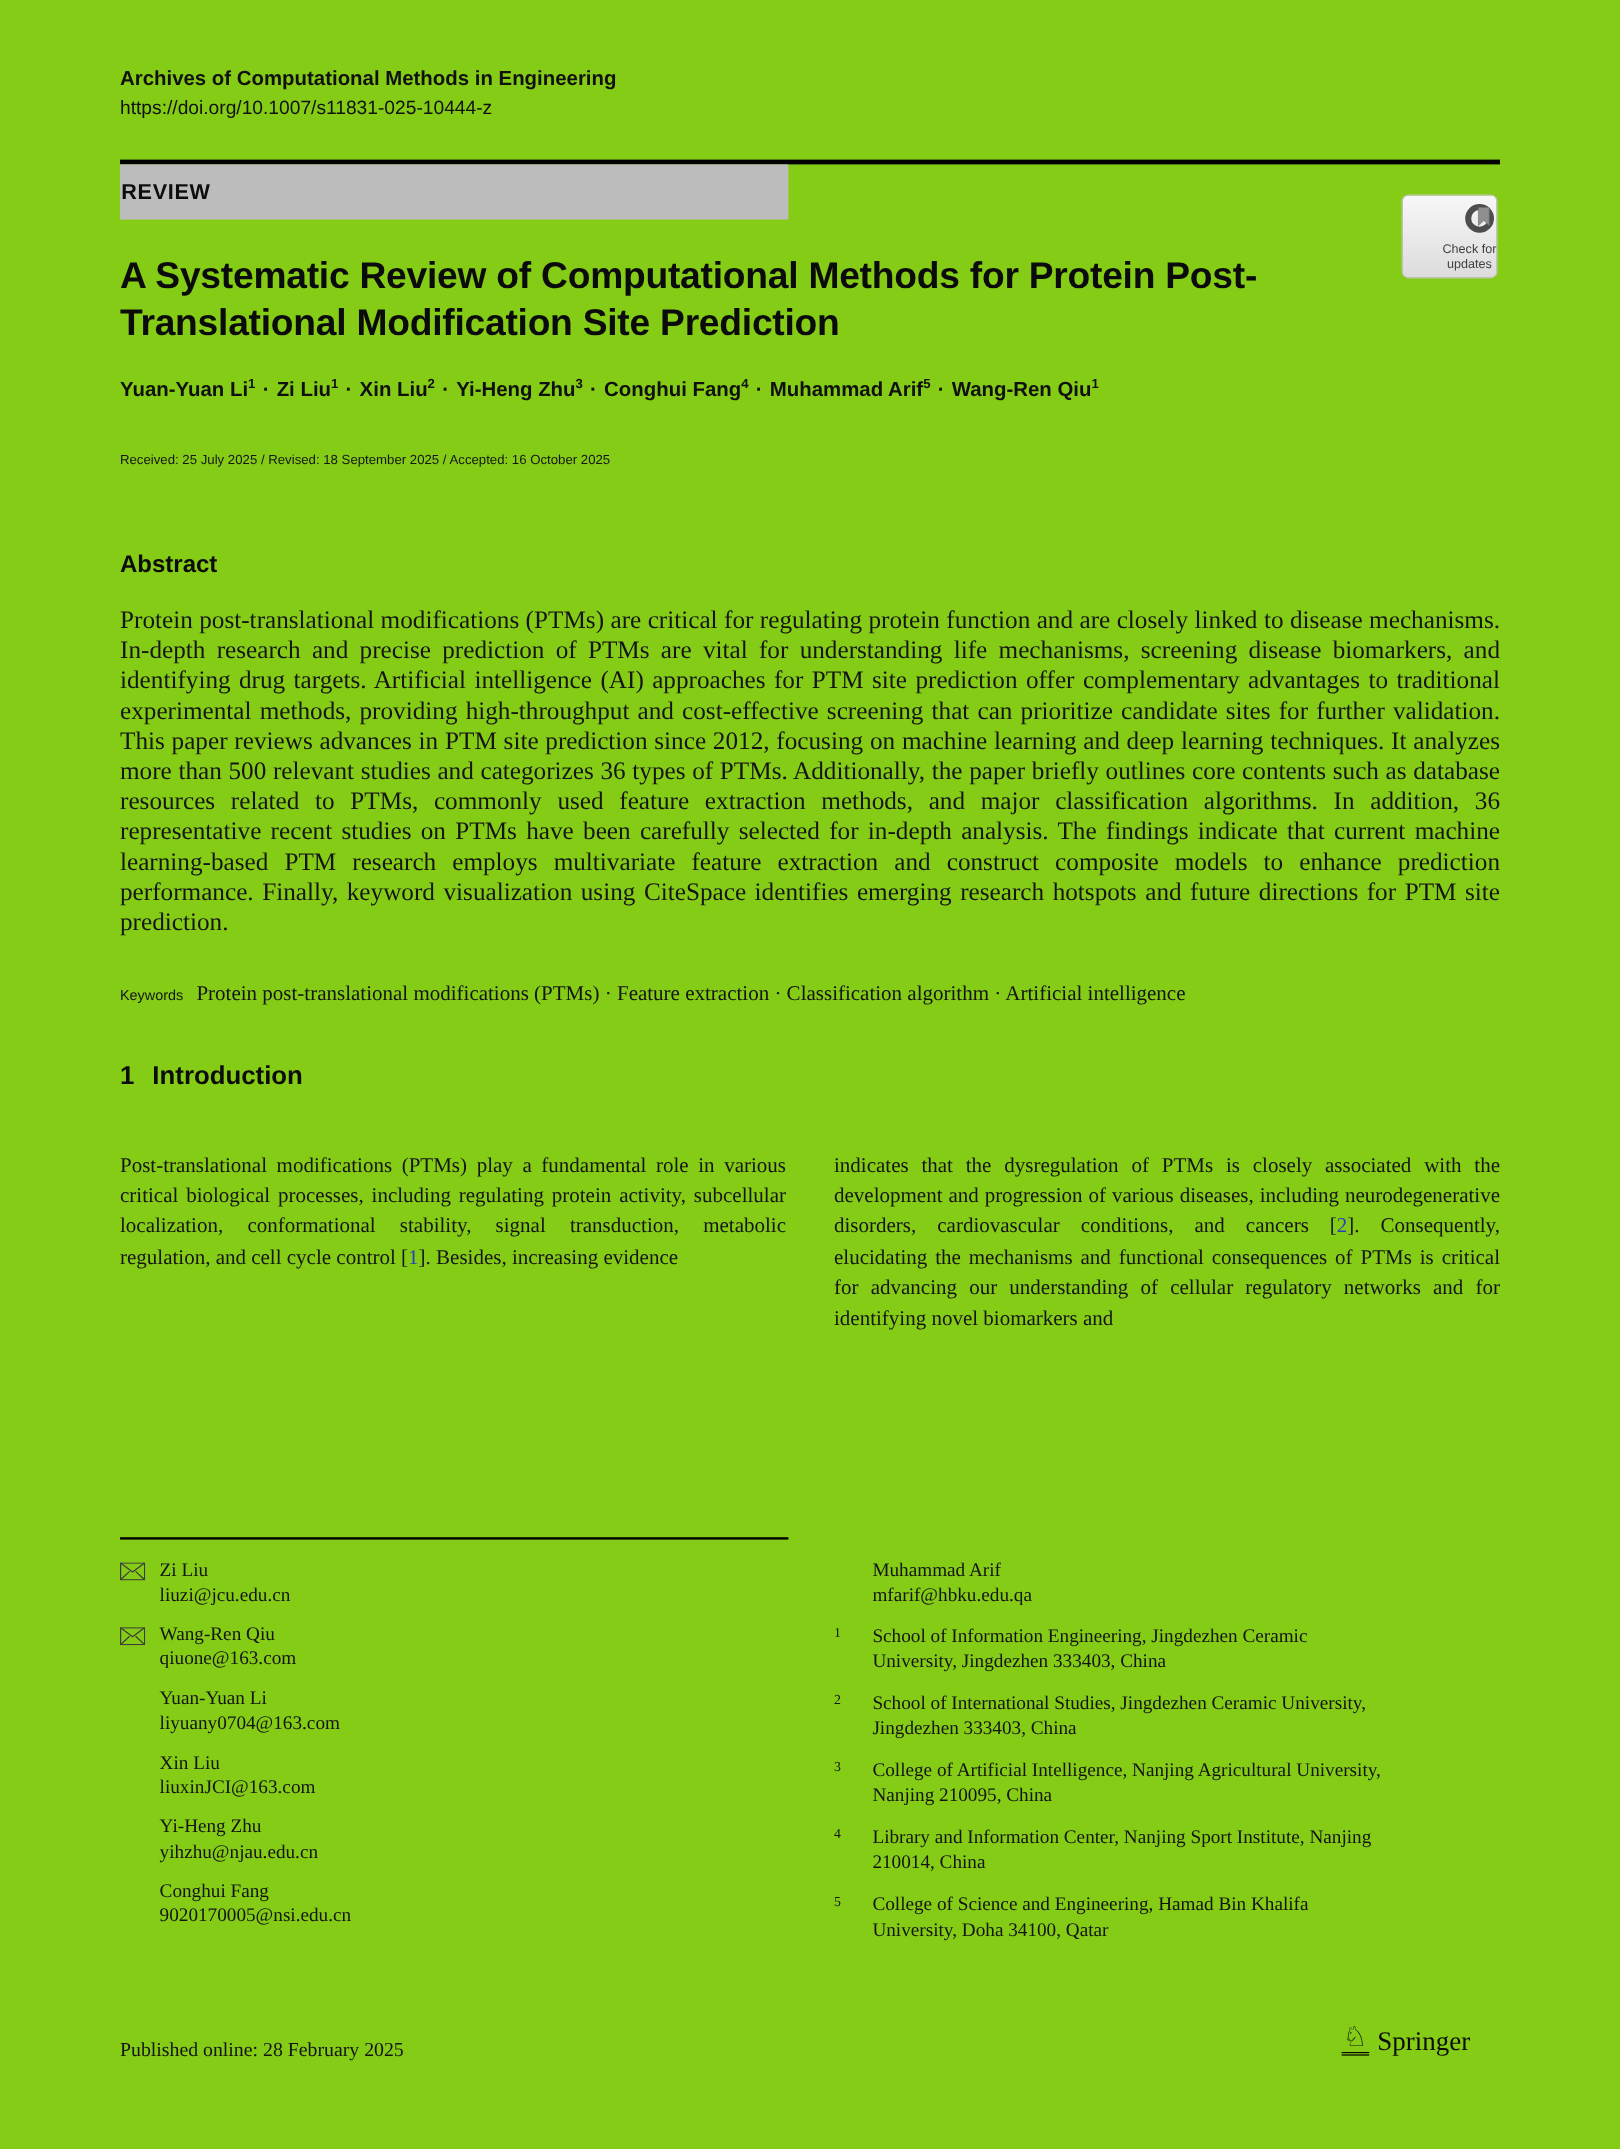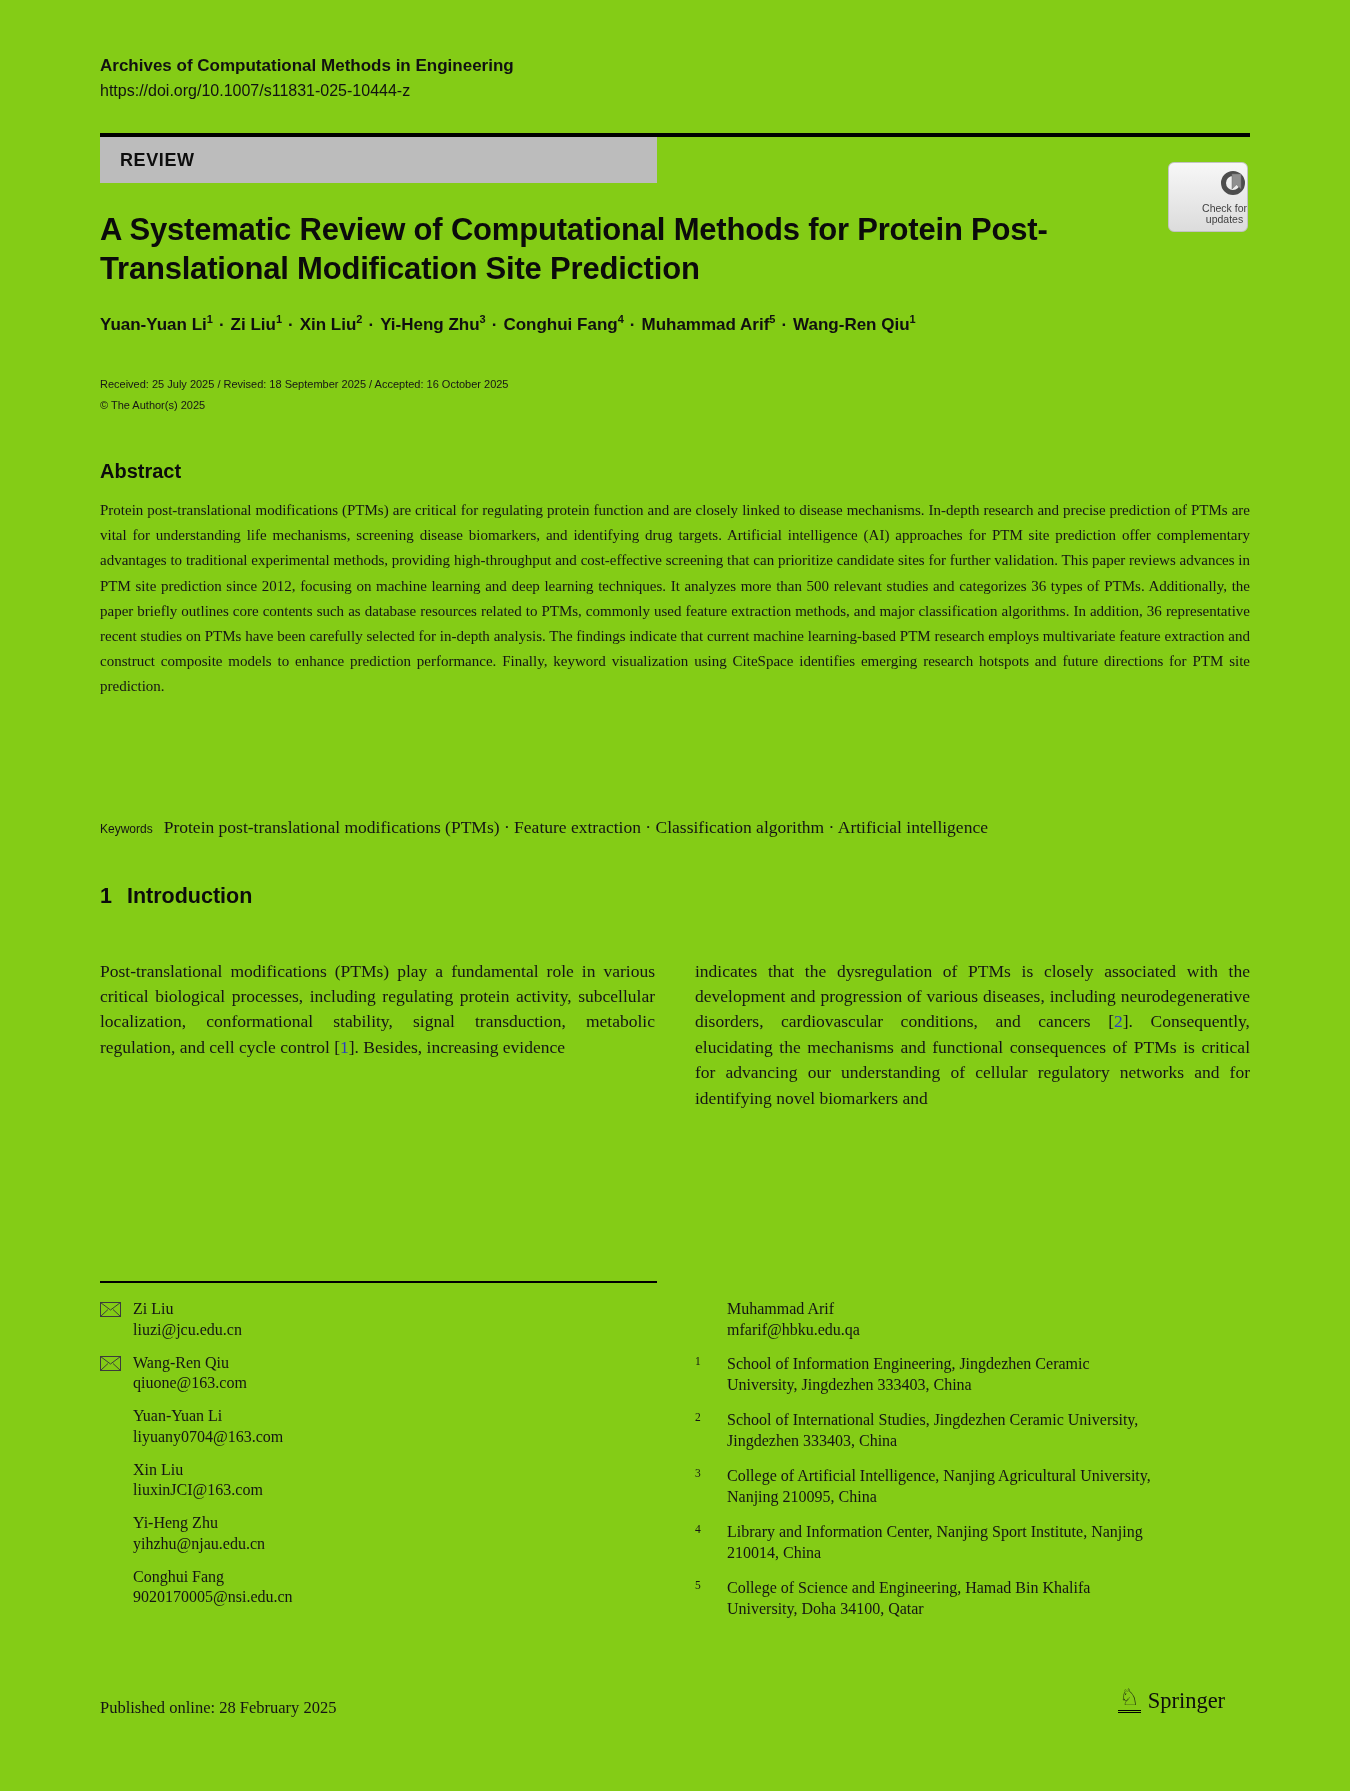--- a/index.html
+++ b/index.html
@@ -6,21 +6,21 @@
   .page{position:relative;width:1350px;height:1791px;background:#84cc16;overflow:hidden;
         font-family:"Liberation Serif",serif;color:#141414;}
 
   
   .masthead{position:absolute;left:100px;top:56px;font-family:"Liberation Sans",sans-serif;}
   .journal{font-size:17px;font-weight:700;color:#111;}
   .doi{font-size:16px;font-weight:400;margin-top:6px;color:#111;}
 
   .toprule{position:absolute;left:100px;top:133px;width:1150px;height:4px;background:#000;}
   .review-bar{position:absolute;left:100px;top:137px;width:557px;height:46px;background:#bcbcbc;
-        display:flex;align-items:center;padding-left:20px;box-sizing:border-box;
+        display:flex;align-items:center;padding-left:1px;box-sizing:border-box;
         font-family:"Liberation Sans",sans-serif;font-weight:700;font-size:18px;
         letter-spacing:.6px;color:#0d0d0d;}
 
   
   .badge{position:absolute;left:1168px;top:162px;width:78px;height:68px;border:1px solid #c3c3c3;
         border-radius:6px;background:linear-gradient(180deg,#f7f7f7 0%,#dcdcdc 100%);
         display:flex;flex-direction:column;align-items:flex-end;justify-content:center;gap:2px;cursor:pointer;}
   .badge-text{font-family:"Liberation Sans",sans-serif;font-size:10.5px;line-height:11.5px;
         color:#3f3f3f;text-align:center;}
 
@@ -31,21 +31,21 @@
         font-weight:700;font-size:17px;color:#101010;}
   .authors sup{font-size:11px;line-height:0;}
   .author-sep{margin:0 6px;}
 
   .history{position:absolute;left:100px;top:374px;font-family:"Liberation Sans",sans-serif;
         font-size:11px;line-height:21px;color:#161616;}
 
   
   .abstract-h{position:absolute;left:100px;top:448px;font-family:"Liberation Sans",sans-serif;
         font-size:20px;font-weight:700;color:#0c0c0c;margin-top:12px;}
-  .abstract-p{position:absolute;left:100px;top:483px;width:1150px;font-size:15px;
+  .abstract-p{position:absolute;left:100px;top:483px;width:1150px;font-size:21px;
         line-height:25.2px;text-align:justify;color:#151515;}
 
   .keywords{position:absolute;left:100px;top:797px;width:1150px;font-size:17.5px;line-height:25px;}
   .kw-label{font-family:"Liberation Sans",sans-serif;font-weight:400;font-size:12px;margin-right:11px;margin-top:28px;}
 
   
   .intro-h{position:absolute;left:100px;top:884px;font-family:"Liberation Sans",sans-serif;
         font-size:21.5px;font-weight:700;color:#0c0c0c;}
   .intro-num{margin-right:15px;}
   .col{position:absolute;top:941px;width:555px;font-size:17.5px;line-height:25.4px;
@@ -105,21 +105,20 @@
     <div>A Systematic Review of Computational Methods for Protein Post-</div>
     <div>Translational Modification Site Prediction</div>
   </div>
 
   <div class="authors">
     <span><span>Yuan-Yuan Li</span><sup>1</sup></span><span class="author-sep">·</span><span><span>Zi Liu</span><sup>1</sup></span><span class="author-sep">·</span><span><span>Xin Liu</span><sup>2</sup></span><span class="author-sep">·</span><span><span>Yi-Heng Zhu</span><sup>3</sup></span><span class="author-sep">·</span><span><span>Conghui Fang</span><sup>4</sup></span><span class="author-sep">·</span><span><span>Muhammad Arif</span><sup>5</sup></span><span class="author-sep">·</span><span><span>Wang-Ren Qiu</span><sup>1</sup></span>
   </div>
 
   <div class="history">
     <div>Received: 25 July 2025 / Revised: 18 September 2025 / Accepted: 16 October 2025</div>
-    <div>© The Author(s) 2025</div>
   </div>
 
   <div class="abstract-h">Abstract</div>
   <p class="abstract-p">Protein post-translational modifications (PTMs) are critical for regulating protein function and are closely linked to disease mechanisms. In-depth research and precise prediction of PTMs are vital for understanding life mechanisms, screening disease biomarkers, and identifying drug targets. Artificial intelligence (AI) approaches for PTM site prediction offer complementary advantages to traditional experimental methods, providing high-throughput and cost-effective screening that can prioritize candidate sites for further validation. This paper reviews advances in PTM site prediction since 2012, focusing on machine learning and deep learning techniques. It analyzes more than 500 relevant studies and categorizes 36 types of PTMs. Additionally, the paper briefly outlines core contents such as database resources related to PTMs, commonly used feature extraction methods, and major classification algorithms. In addition, 36 representative recent studies on PTMs have been carefully selected for in-depth analysis. The findings indicate that current machine learning-based PTM research employs multivariate feature extraction and construct composite models to enhance prediction performance. Finally, keyword visualization using CiteSpace identifies emerging research hotspots and future directions for PTM site prediction.</p>
 
   <p class="keywords"><span class="kw-label">Keywords</span><span>Protein post-translational modifications (PTMs) · Feature extraction · Classification algorithm · Artificial intelligence</span></p>
 
   <div class="intro-h">
     <span class="intro-num">1</span><span>Introduction</span>
   </div>

